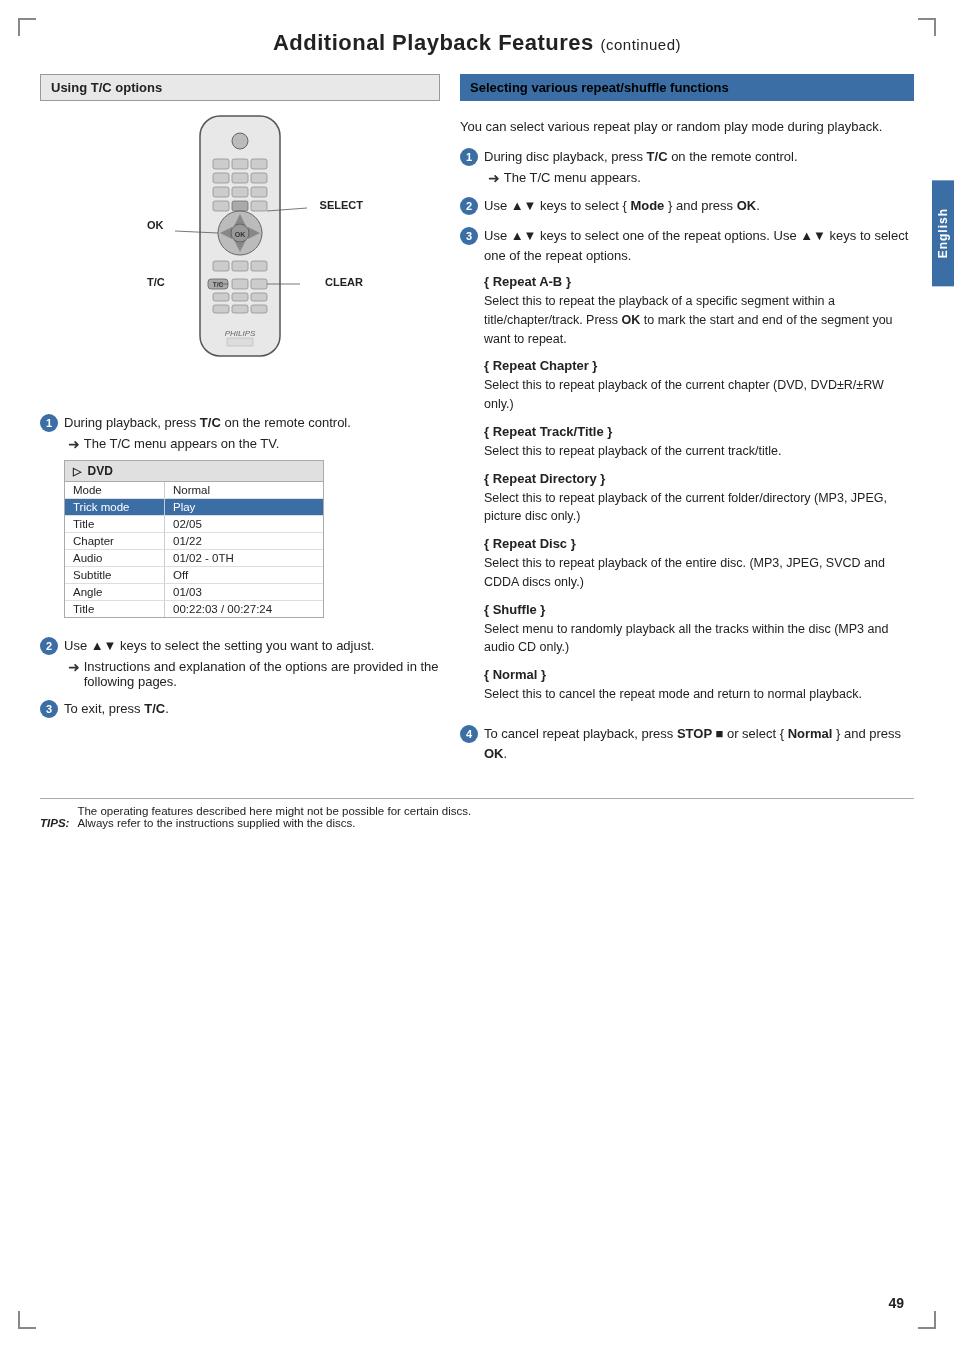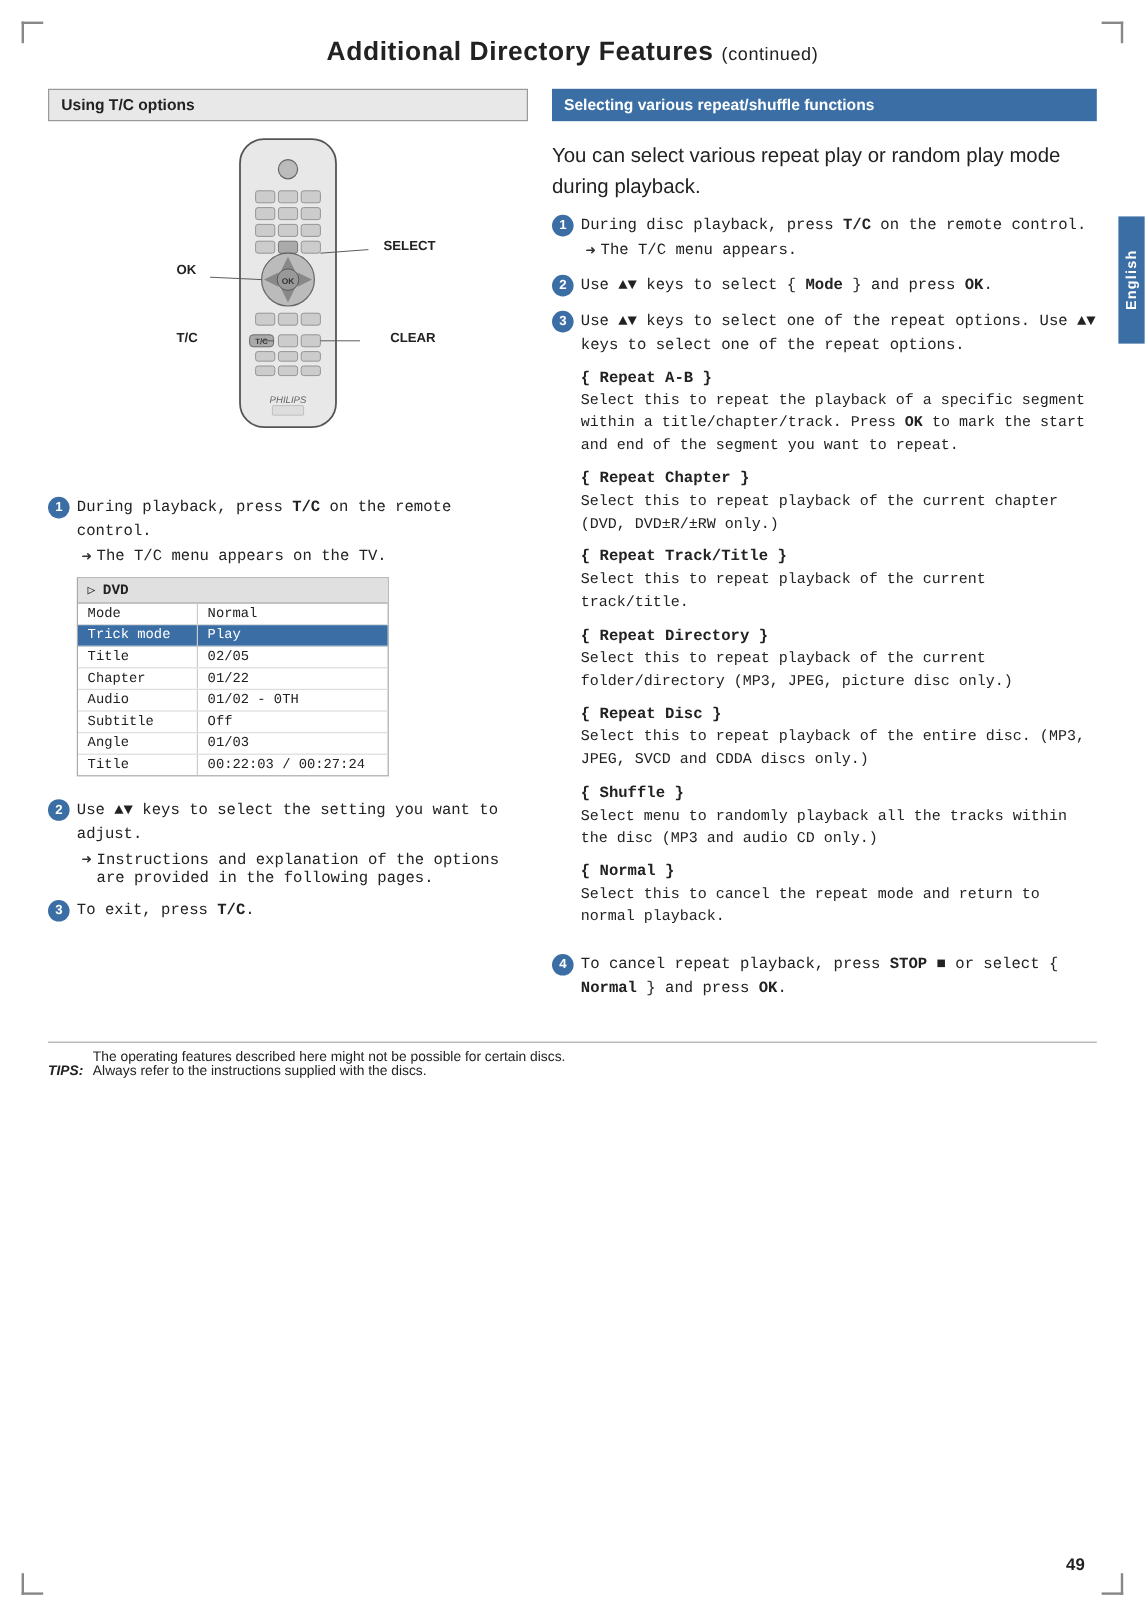--- a/index.html
+++ b/index.html
@@ -61,21 +61,21 @@
     .section-heading {
       background: #e8e8e8;
       border: 1.5px solid #999;
       font-weight: bold;
       font-size: 13px;
       padding: 5px 10px;
       margin-bottom: 10px;
     }
     .section-heading-blue {
       background: #3a6ea5;
-      color: #ffffff;
+      color: #000000;
       font-weight: bold;
       font-size: 13px;
       padding: 6px 10px;
       margin-bottom: 10px;
     }
 
     
     .remote-area {
       display: flex;
       justify-content: center;
@@ -99,21 +99,20 @@
       font-size: 11px;
       font-weight: bold;
       display: flex;
       align-items: center;
       justify-content: center;
       flex-shrink: 0;
       margin-top: 1px;
     }
     .step-content {
       flex: 1;
-      font-family: Liberation Mono, monospace;
     }
     .arrow-item {
       display: flex;
       gap: 4px;
       margin-top: 3px;
       margin-left: 4px;
     }
     .arrow {
       font-size: 14px;
       color: #333;
@@ -223,21 +222,21 @@
 <div class="page">
 
   <div class="corner-tl"></div>
   <div class="corner-tr"></div>
   <div class="corner-bl"></div>
   <div class="corner-br"></div>
 
   <div class="side-tab">English</div>
 
   <div class="page-title">
-    <span>Additional Directory Features</span>
+    <span>Additional Playback Features</span>
     <span class="continued"> </span><span class="continued">(continued)</span>
   </div>
 
   <div class="columns">
 
     <div class="col-left">
 
       <div class="section-heading">Using T/C options</div>
 
       <div class="remote-area">
@@ -386,21 +385,21 @@
         <div class="step-content">
           <span class="inline-step">To exit, press <b>T/C</b>.</span>
         </div>
       </div>
     </div>
 
     <div class="col-right">
 
       <div class="section-heading-blue">Selecting various repeat/shuffle functions</div>
 
-      <p style="margin-bottom:10px; font-size:17px; line-height:1.5;margin-top:16px;">You can select various repeat play or random play mode during playback.</p>
+      <p style="margin-bottom:10px; font-size:13px; line-height:1.5;margin-top:16px;">You can select various repeat play or random play mode during playback.</p>
 
       <div class="step">
         <div class="step-num">1</div>
         <div class="step-content">
           <span class="inline-step">During disc playback, press <b>T/C</b> on the remote control.</span>
           <div class="arrow-item">
             <span class="arrow">➜</span>
             <span>The T/C menu appears.</span>
           </div>
         </div>

